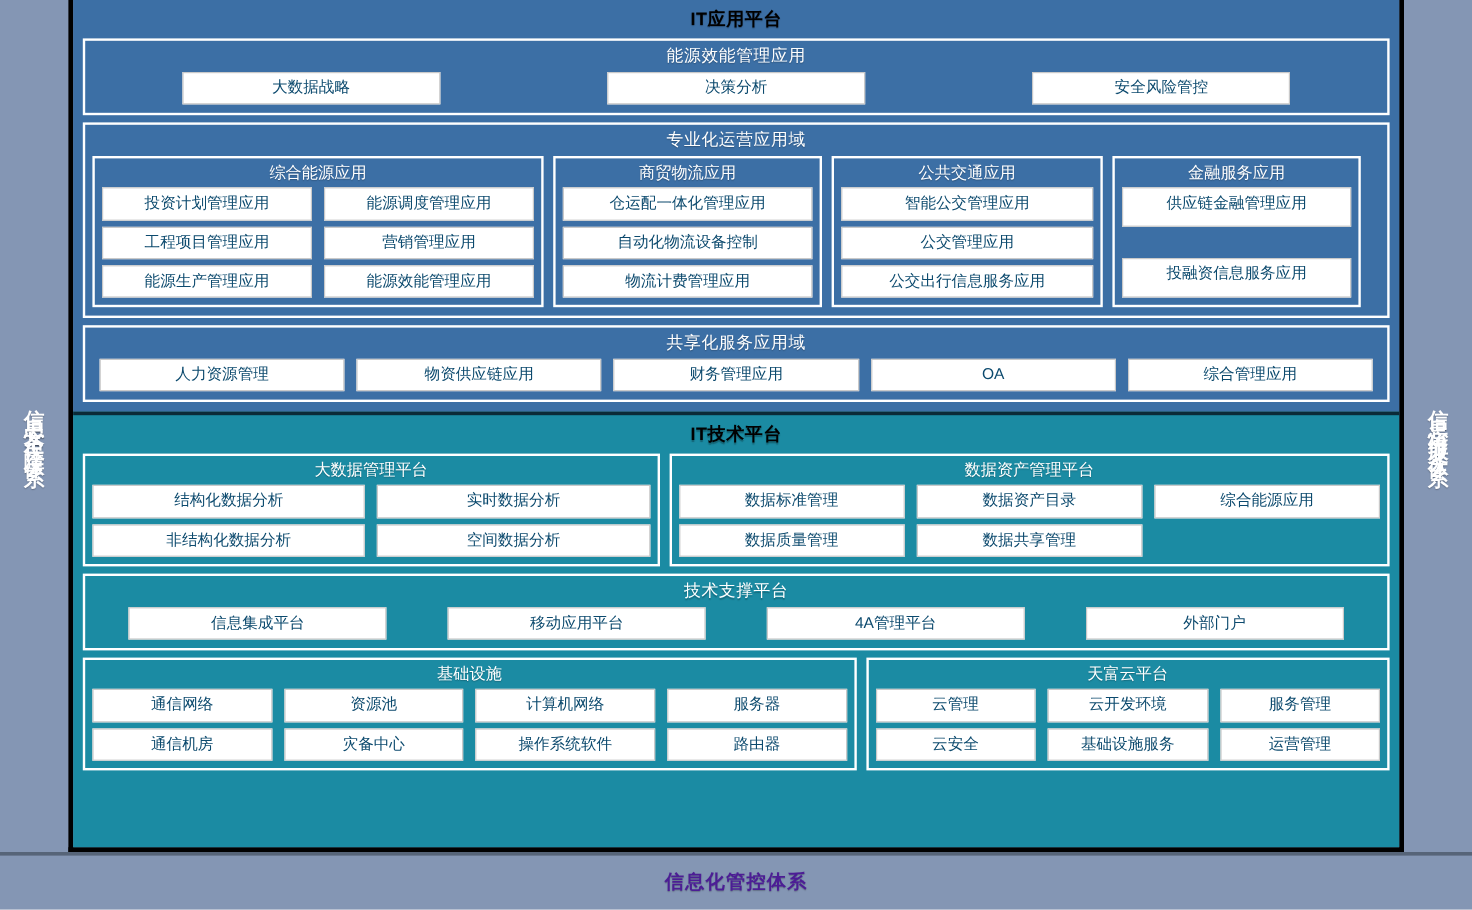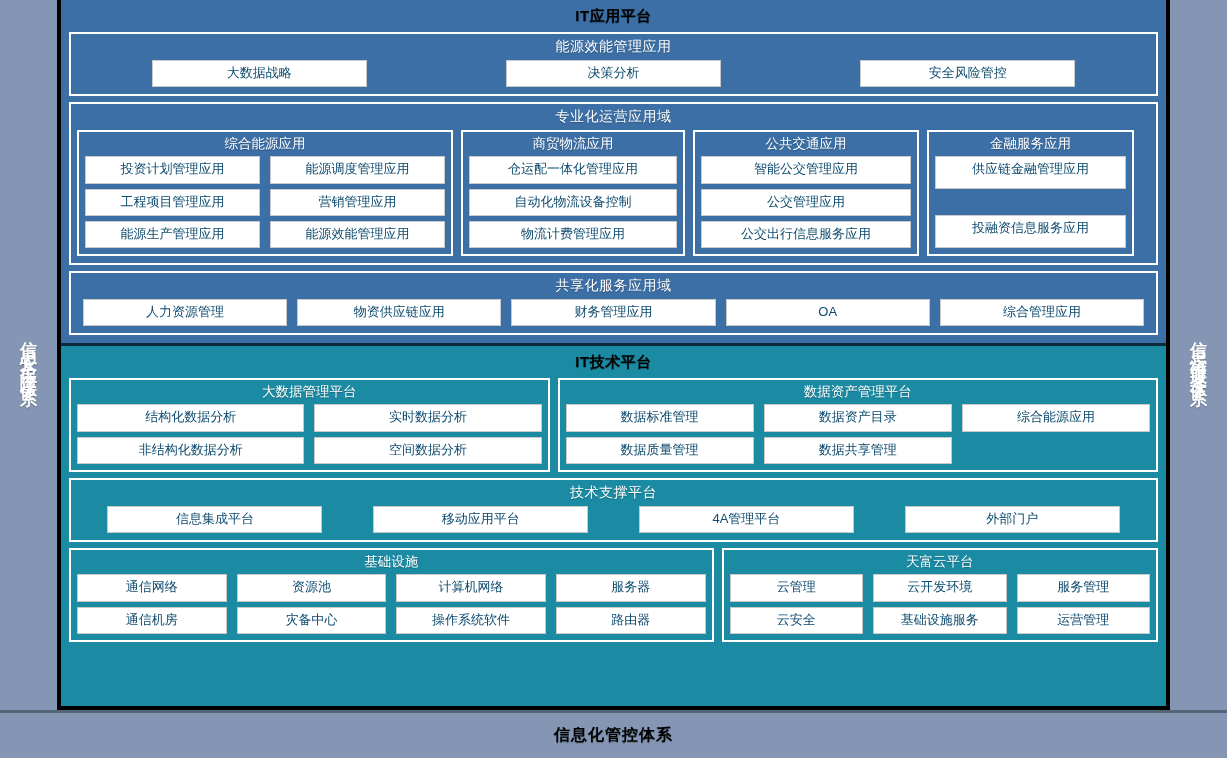--- a/index.html
+++ b/index.html
@@ -45,21 +45,21 @@
     position: absolute;
     left: 0; right: 0; bottom: 0;
     height: 48px;
     background: #8496b4;
     border-top: 3px solid #566478;
     display: flex;
     align-items: center;
     justify-content: center;
   }
   .footer-text {
-    color: #000000;
+    color: #4c1d95;
     font-weight: bold;
     font-size: 16px;
     letter-spacing: 1px;
     text-shadow: 0 1px 1px rgba(0,0,0,.25);
   }
 
   
   .stack {
     position: absolute;
     left: 57px; top: 0;

